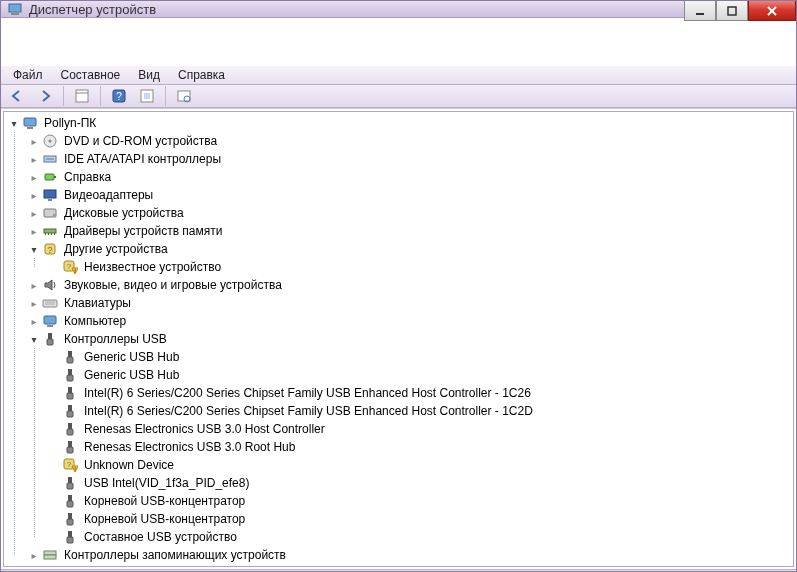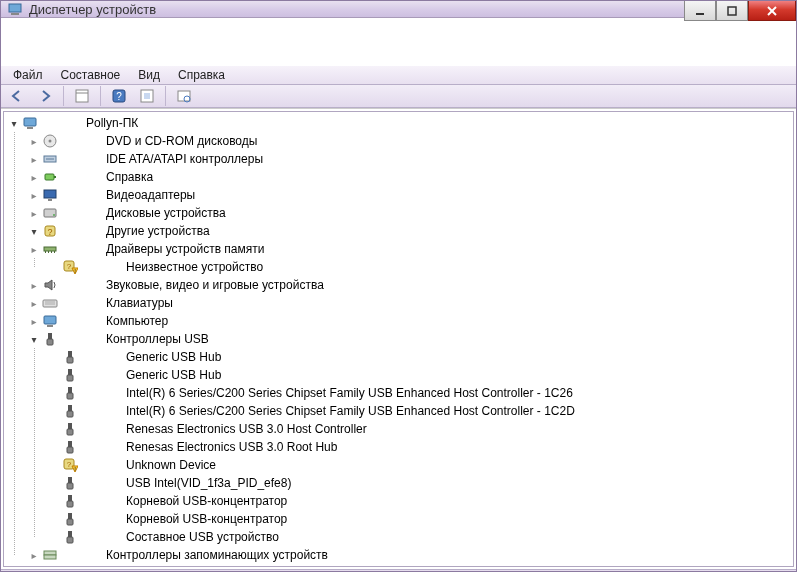--- a/index.html
+++ b/index.html
@@ -18,21 +18,21 @@
 .tbtn { width: 24px; height: 22px; border: 1px solid transparent; display:flex;align-items:center;justify-content:center; border-radius:3px; }
 .tsep { width:1px; height:20px; background:#c0b6d0; margin:0 2px; }
 .content { flex:1; display:flex; border-top:1px solid #ccc; position:relative; }
 .tree-wrap { flex:1; border:1px solid #b0a6c0; margin:2px; background:#fff; overflow-y:scroll; position:relative; }
 .tree { padding:2px 0 2px 2px; color:#000; }
 .node { display:flex; align-items:center; height:18px; white-space:nowrap; }
 .node .arrow { width:16px; display:flex; align-items:center; justify-content:center; font-size:10px; color:#666; }
 .node .arrow.expanded::before { content:"▾"; color:#444; }
 .node .arrow.collapsed::before { content:"▸"; color:#888; }
 .node .icon { width:16px; height:16px; margin-right:4px; flex:none; display:flex;align-items:center;justify-content:center; }
-.node .label { padding:1px 2px;margin-left:42px; }
+.node .label { padding:1px 2px; }
 .children { padding-left:20px; position:relative; }
 .children::before { content:""; position:absolute; left:8px; top:0; bottom:9px; border-left:1px dotted #b0b0b0; }
 .statusbar { height:20px; background:linear-gradient(to bottom,#eee6f4,#ded4e8); border-top:1px solid #b8aec8; }
 
 .tree-wrap::-webkit-scrollbar { width:17px; }
 .tree-wrap::-webkit-scrollbar-track { background:#f0f0f0; border-left:1px solid #ddd; }
 .tree-wrap::-webkit-scrollbar-thumb { background:linear-gradient(to right,#e4dff0,#cfc6e0); border:1px solid #b0a6c0; border-radius:2px; }
 .tree-wrap::-webkit-scrollbar-button { height:17px; background:#e8e2f2; border:1px solid #c0b6d0; }
 </style>
 </head>
@@ -210,21 +210,21 @@
             <span class="label">Pollyn-ПК</span>
           </div>
           <div class="children">
             <div class="node">
               <span class="arrow collapsed"></span>
               <span class="icon">
                 <svg width="16" height="16">
                   <use href="#i-disc"></use>
                 </svg>
               </span>
-              <span class="label">DVD и CD-ROM дисководы</span>
+              <span class="label">DVD и CD-ROM устройства</span>
             </div>
             <div class="node">
               <span class="arrow collapsed"></span>
               <span class="icon">
                 <svg width="16" height="16">
                   <use href="#i-ide"></use>
                 </svg>
               </span>
               <span class="label">IDE ATA/ATAPI контроллеры</span>
             </div>
@@ -249,36 +249,36 @@
             <div class="node">
               <span class="arrow collapsed"></span>
               <span class="icon">
                 <svg width="16" height="16">
                   <use href="#i-hdd"></use>
                 </svg>
               </span>
               <span class="label">Дисковые устройства</span>
             </div>
             <div class="node">
+              <span class="arrow collapsed"></span>
+              <span class="icon">
+                <svg width="16" height="16">
+                  <use href="#i-mem"></use>
+                </svg>
+              </span>
+              <span class="label">Драйверы устройств памяти</span>
+            </div>
+            <div class="node">
               <span class="arrow expanded"></span>
               <span class="icon">
                 <svg width="16" height="16">
                   <use href="#i-other"></use>
                 </svg>
               </span>
               <span class="label">Другие устройства</span>
-            </div>
-            <div class="node">
-              <span class="arrow collapsed"></span>
-              <span class="icon">
-                <svg width="16" height="16">
-                  <use href="#i-mem"></use>
-                </svg>
-              </span>
-              <span class="label">Драйверы устройств памяти</span>
             </div>
             <div class="children">
               <div class="node">
                 <span class="arrow "></span>
                 <span class="icon">
                   <svg width="16" height="16">
                     <use href="#i-unknown-warn"></use>
                   </svg>
                 </span>
                 <span class="label">Неизвестное устройство</span>

